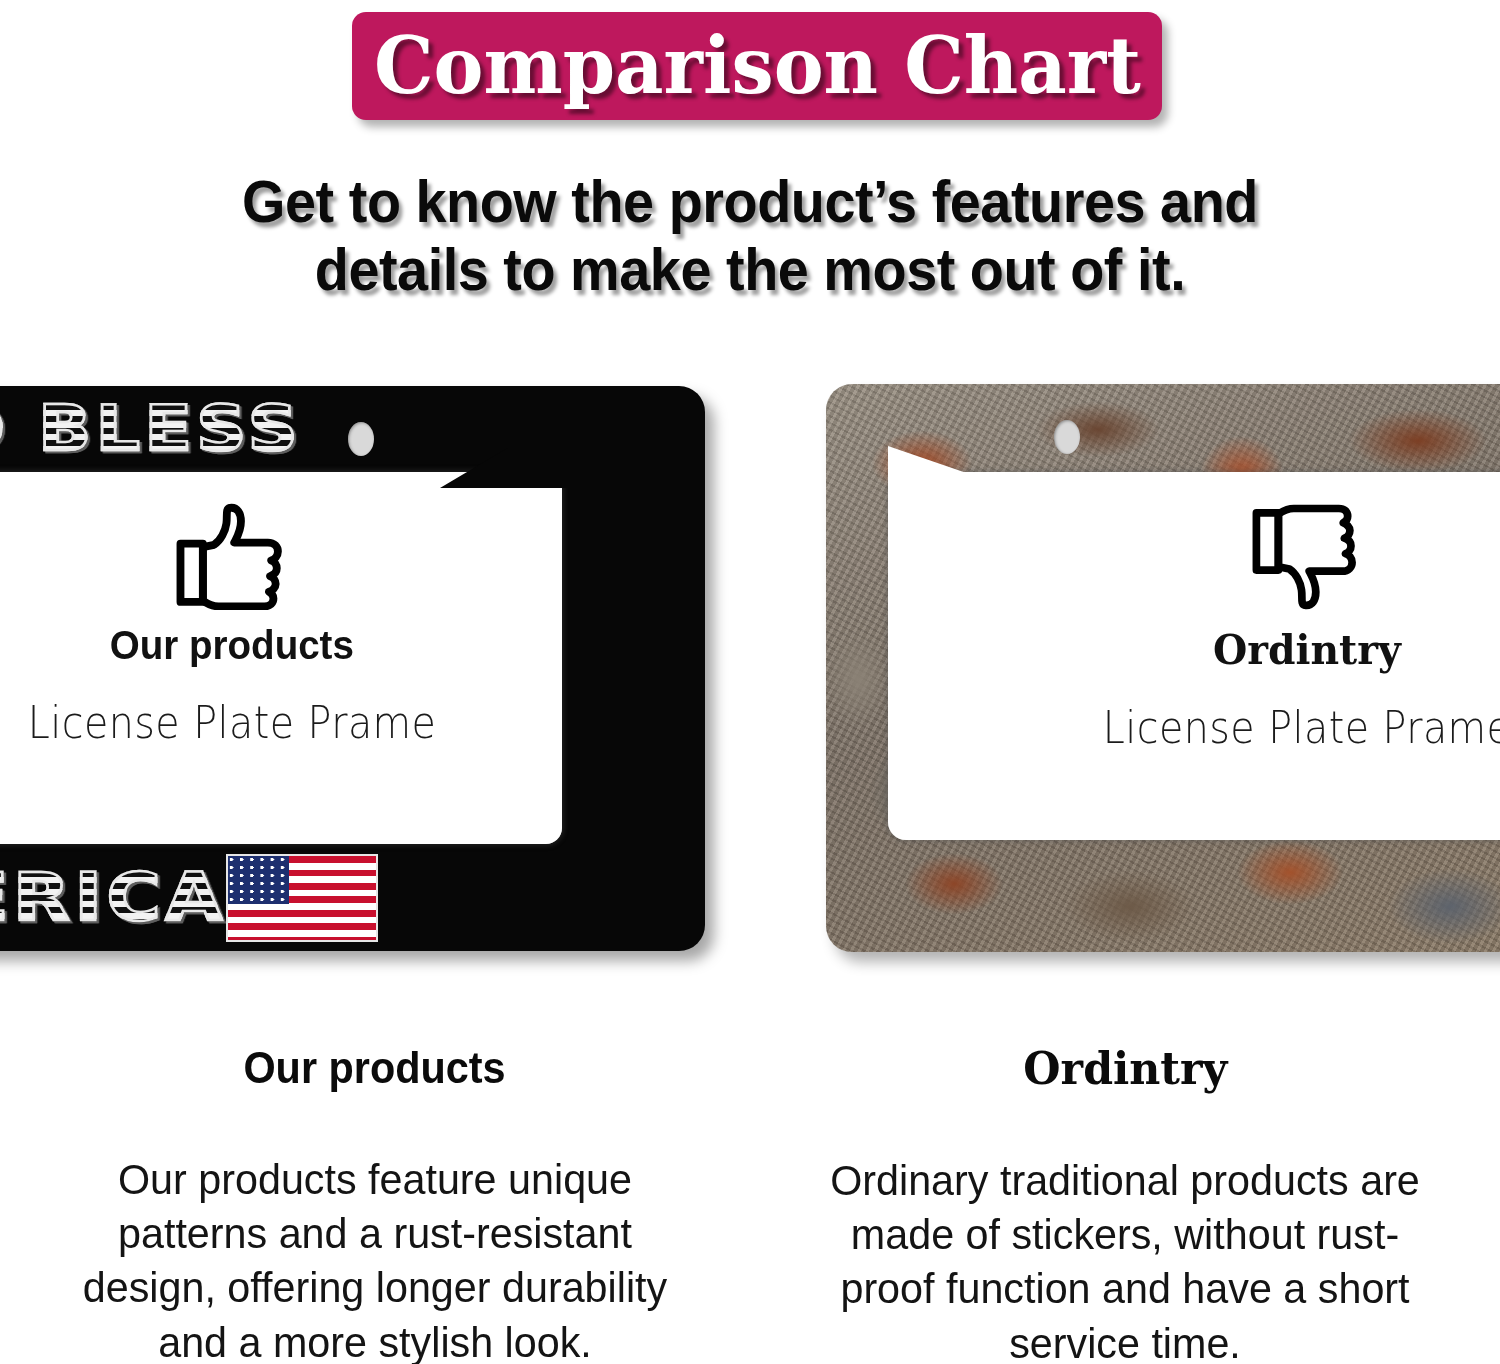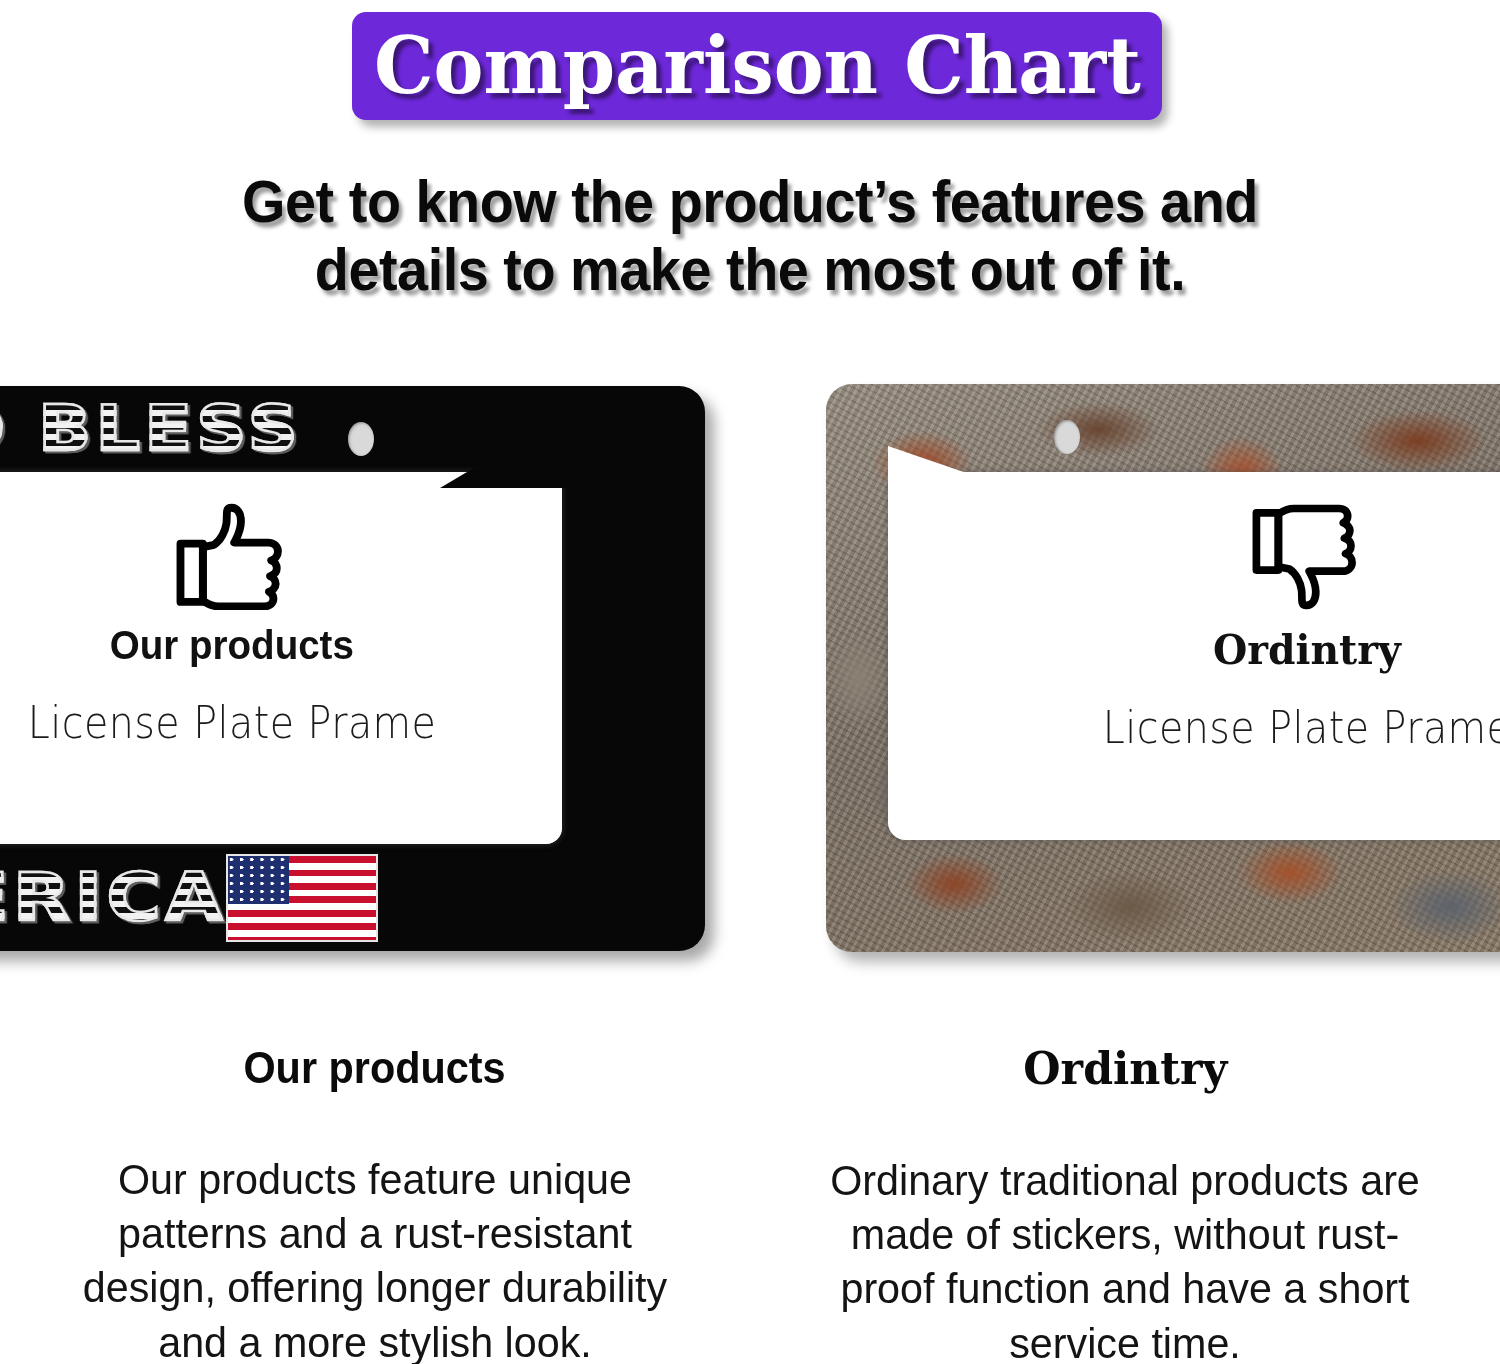--- a/index.html
+++ b/index.html
@@ -21,21 +21,21 @@
     overflow: hidden;
   }
 
   
   .title-badge {
     position: absolute;
     left: 352px;
     top: 12px;
     width: 810px;
     height: 108px;
-    background: #6d28d9;
+    background: #be185d;
     border-radius: 14px;
     box-shadow: 6px 7px 9px rgba(0,0,0,0.30);
     display: flex;
     align-items: center;
     justify-content: center;
   }
   .title-text {
     font-family: "DejaVu Serif", "Liberation Serif", serif;
     font-weight: bold;
     font-size: 78px;

